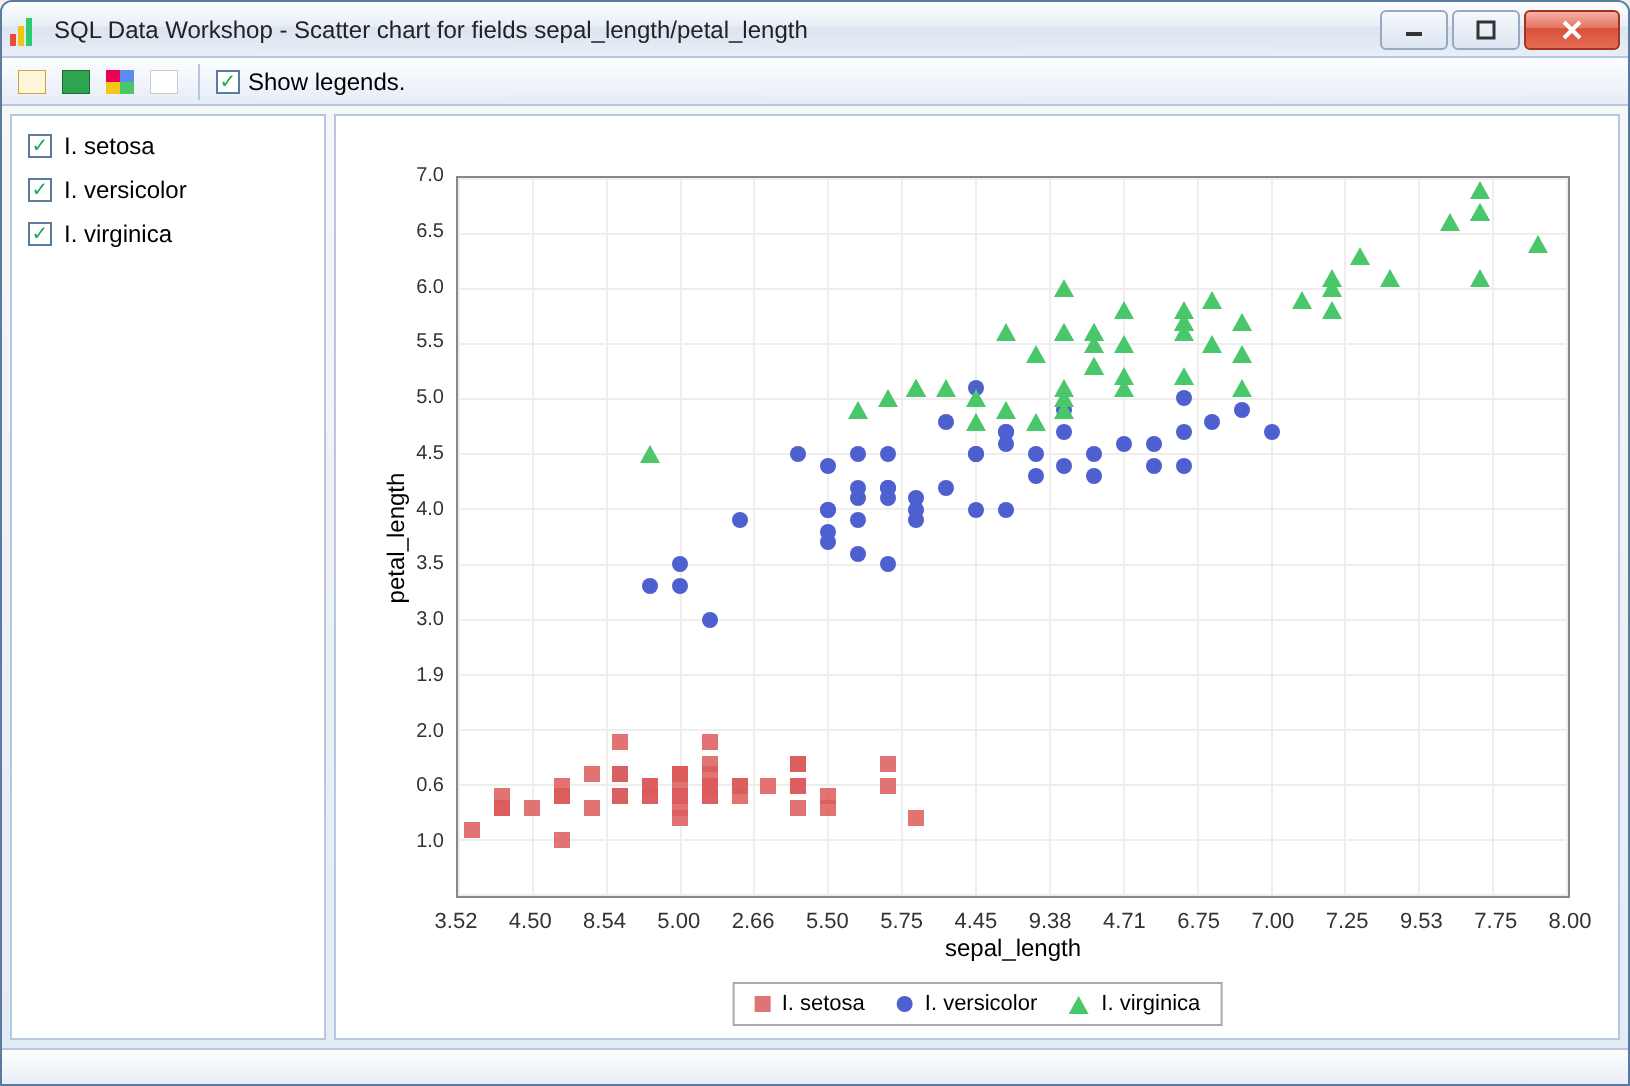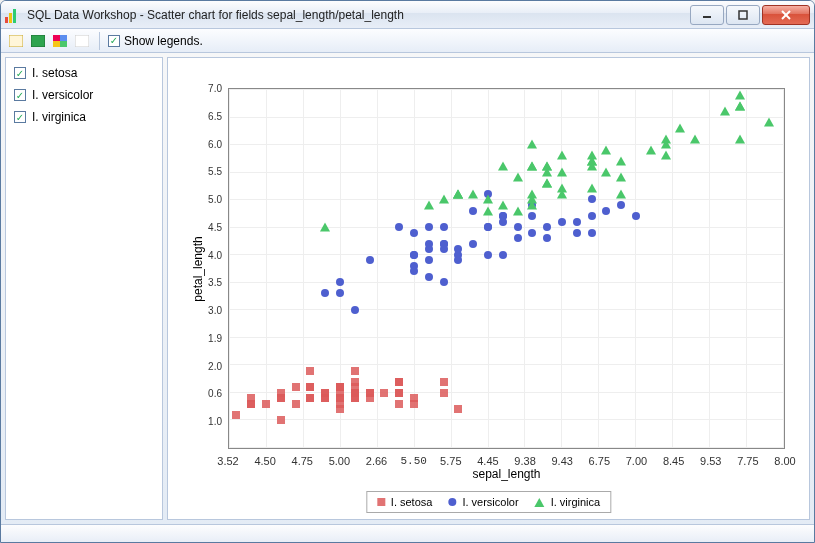--- a/index.html
+++ b/index.html
@@ -343,31 +343,31 @@
           <div class="pt triangle" style="left: 65.3333%; bottom: 72.3077%;"></div>
           <div class="pt triangle" style="left: 54.6667%; bottom: 69.2308%;"></div>
           <div class="pt triangle" style="left: 60%; bottom: 72.3077%;"></div>
           <div class="pt triangle" style="left: 52%; bottom: 75.3846%;"></div>
           <div class="pt triangle" style="left: 44%; bottom: 70.7692%;"></div>
         </div>
       <div class="x-axis" id="x-axis">
         <div class="x-label">sepal_length</div>
       <div class="x-tick" style="left: 0%;">3.52</div>
           <div class="x-tick" style="left: 6.66667%;">4.50</div>
-          <div class="x-tick" style="left: 13.3333%;">4.75</div>
+          <div class="x-tick" style="left: 13.3333%;">8.54</div>
           <div class="x-tick" style="left: 20%;">5.00</div>
           <div class="x-tick" style="left: 26.6667%;">2.66</div>
-          <div class="x-tick" style="left: 33.3333%; font-family: Liberation Mono, monospace;">5.50</div>
+          <div class="x-tick" style="left: 33.3333%;">5.50</div>
           <div class="x-tick" style="left: 40%;">5.75</div>
           <div class="x-tick" style="left: 46.6667%;">4.45</div>
           <div class="x-tick" style="left: 53.3333%;">9.38</div>
-          <div class="x-tick" style="left: 60%;">9.43</div>
+          <div class="x-tick" style="left: 60%;">4.71</div>
           <div class="x-tick" style="left: 66.6667%;">6.75</div>
           <div class="x-tick" style="left: 73.3333%;">7.00</div>
-          <div class="x-tick" style="left: 80%;">8.45</div>
+          <div class="x-tick" style="left: 80%;">7.25</div>
           <div class="x-tick" style="left: 86.6667%;">9.53</div>
           <div class="x-tick" style="left: 93.3333%;">7.75</div>
           <div class="x-tick" style="left: 100%;">8.00</div>
         </div>
       <div class="legend-bottom">
         <div class="legend-item">
           <span class="marker square"></span>
           <span>I. setosa</span>
         </div>
         <div class="legend-item">

